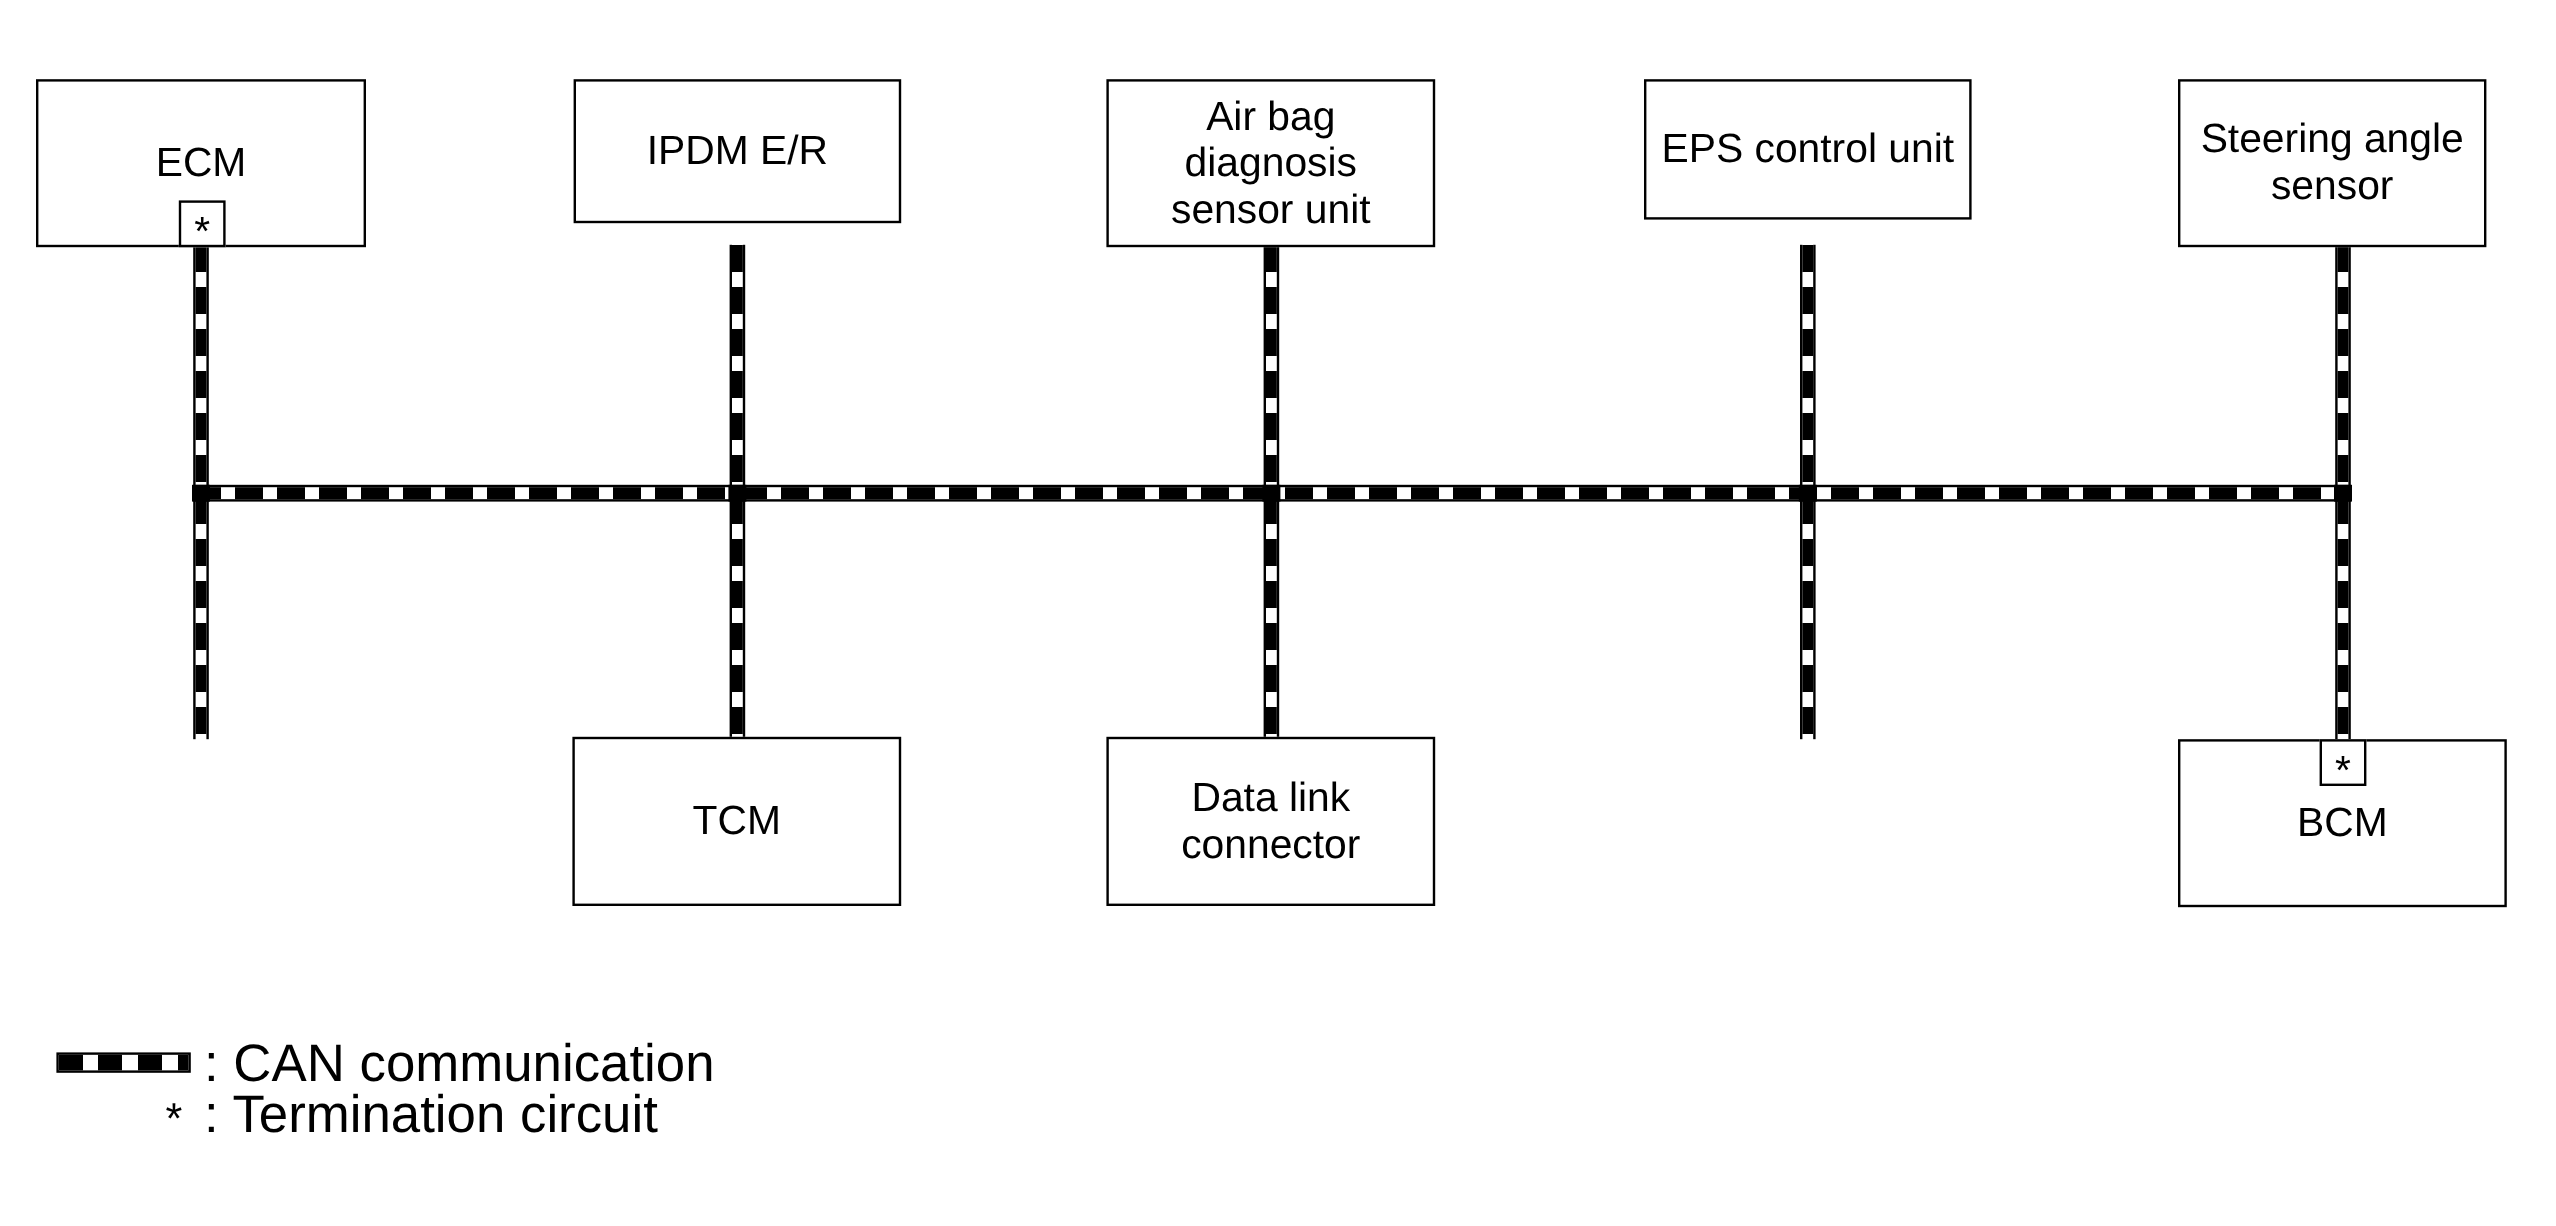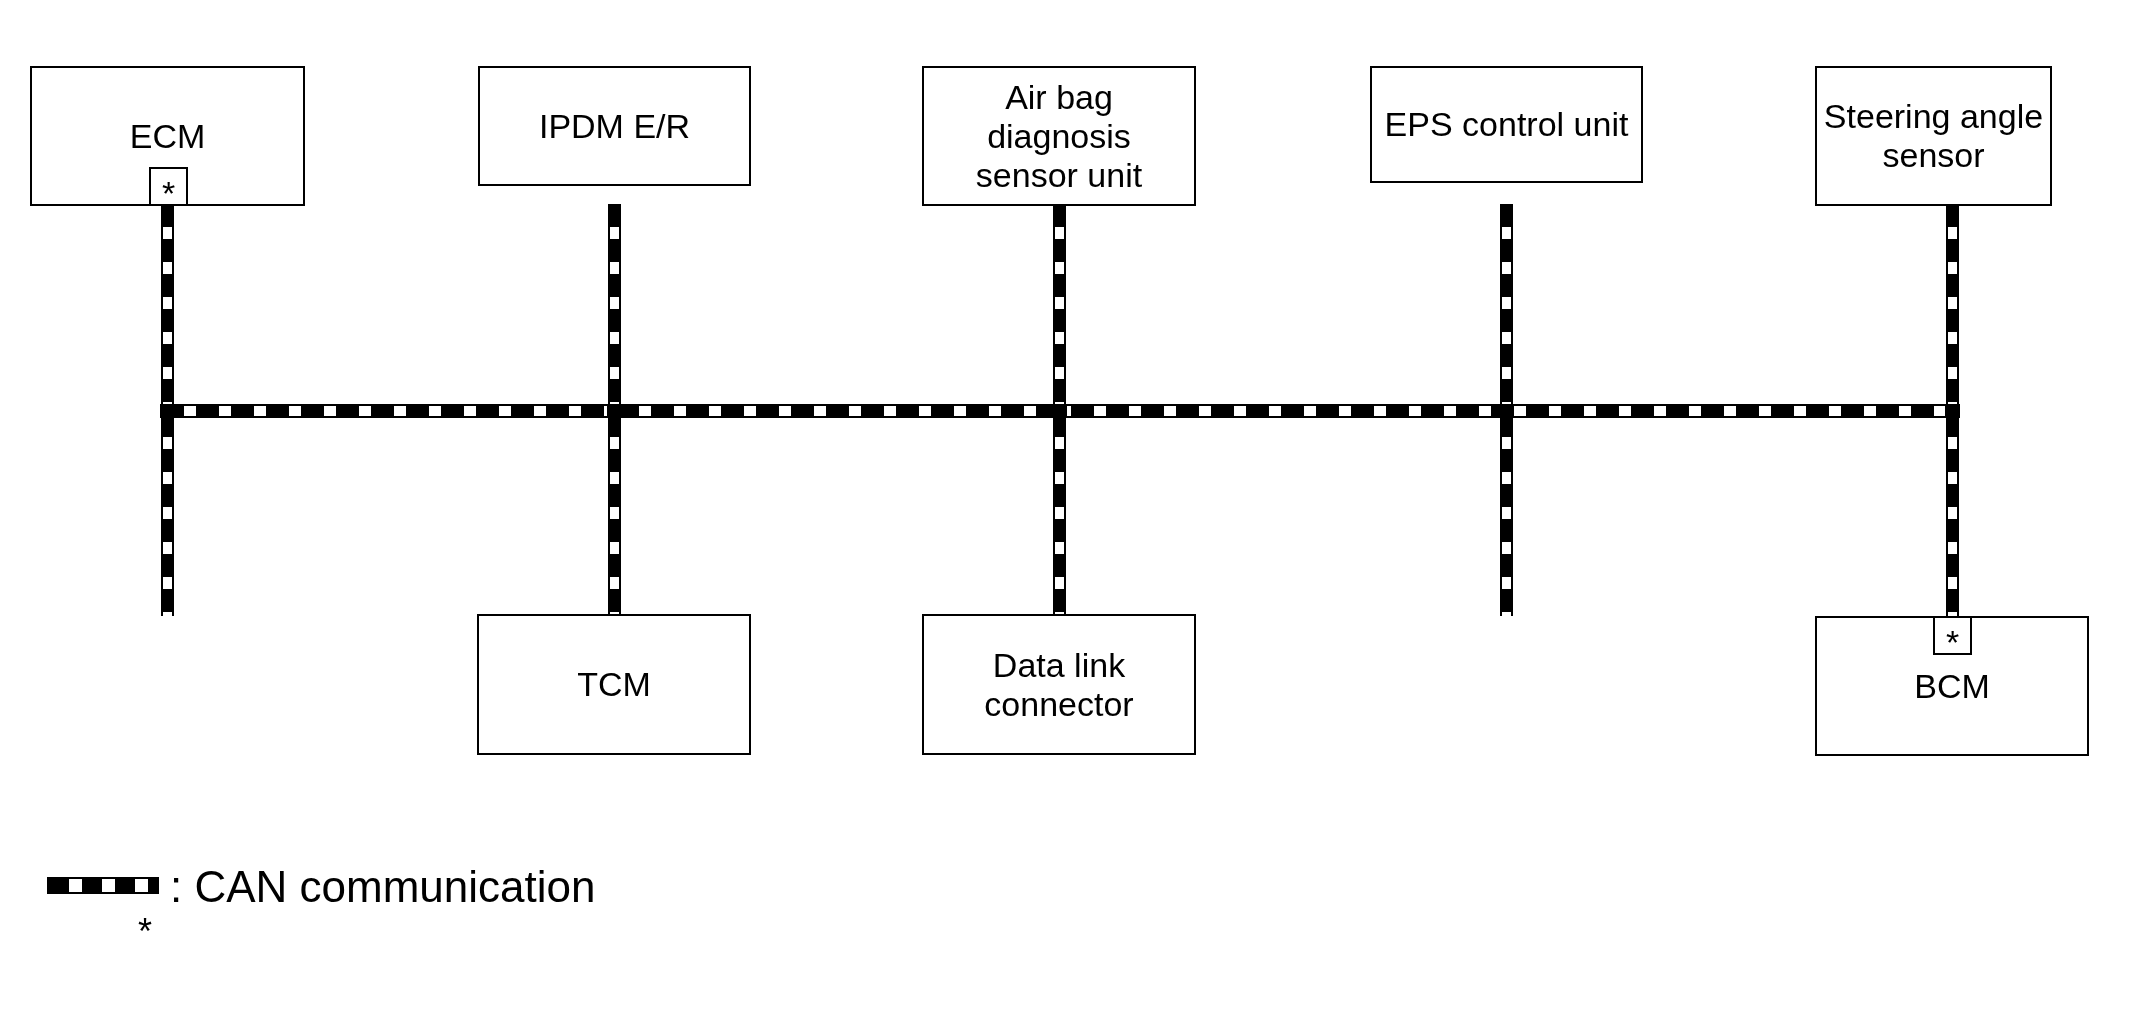--- a/index.html
+++ b/index.html
@@ -131,21 +131,21 @@
     <span class="label">IPDM E/R</span>
   </div>
   <div class="node" style="left:922px;top:66px;width:274px;height:140px">
     <span class="label">Air bag
 diagnosis
 sensor unit</span>
   </div>
   <div class="node" style="left:1370px;top:66px;width:273px;height:117px">
     <span class="label">EPS control unit</span>
   </div>
-  <div class="node" style="left:1815px;top:66px;width:237px;height:140px">
+  <div class="node" style="left:1815px;top:66px;width:257px;height:140px">
     <span class="label">Steering angle
 sensor</span>
   </div>
 
   <div class="node" style="left:477px;top:614px;width:274px;height:141px">
     <span class="label">TCM</span>
   </div>
   <div class="node" style="left:922px;top:614px;width:274px;height:141px">
     <span class="label">Data link
 connector</span>
@@ -157,14 +157,15 @@
   <div class="term" style="left:149px;top:167px">
     <span class="star">*</span>
   </div>
   <div class="term" style="left:1933px;top:616px">
     <span class="star">*</span>
   </div>
 
   <div class="legend-swatch"></div>
   <div class="legend-text" style="left:170px;top:867px">: CAN communication</div>
   <div class="legend-star">*</div>
+  <div class="legend-text" style="left:170px;top:909px">: Termination circuit</div>
 
 </div>
 
 </body></html>

